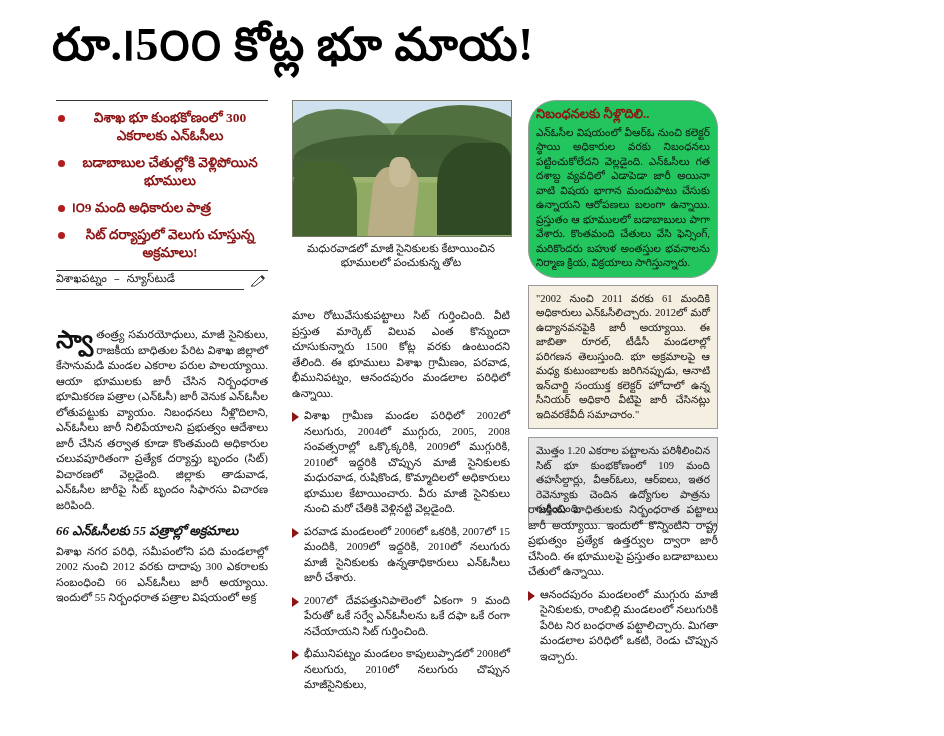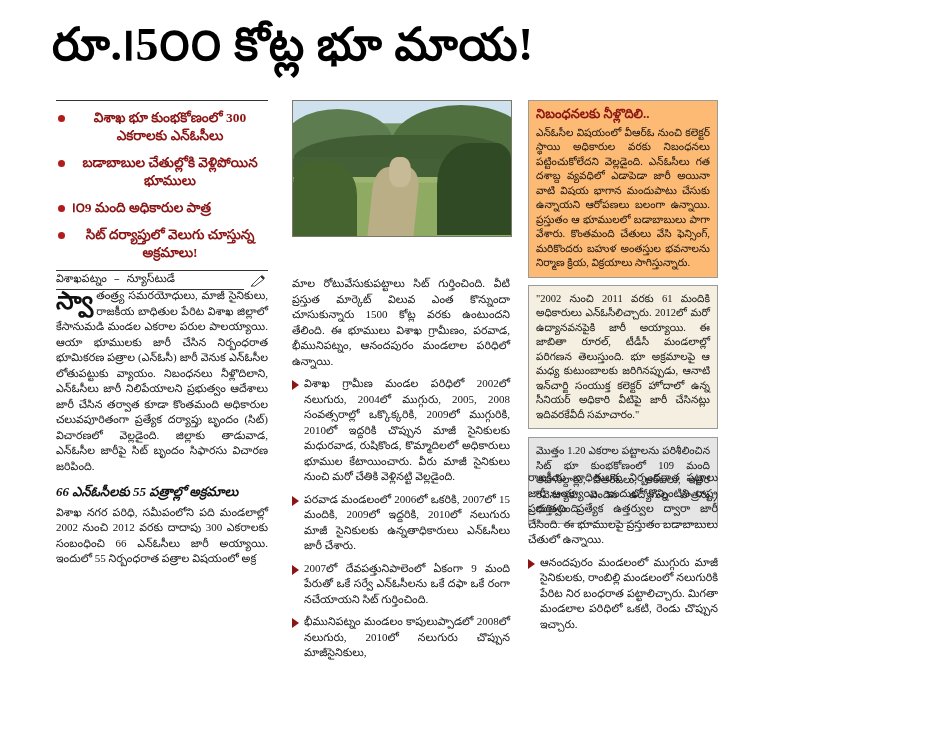--- a/index.html
+++ b/index.html
@@ -155,21 +155,21 @@
   }
   .rbox {
     border: 1px solid #9a9a9a;
     padding: 6px 7px;
     margin-bottom: 7px;
     font-family: "Liberation Serif", serif;
     font-size: 10.5px;
     line-height: 14.5px;
     text-align: justify;
   }
-  .rbox.pink { background: #fdba74; }
+  .rbox.pink { background: #22c55e; border-radius: 28px; }
   .rbox.cream { background: #f4efe0; }
   .rbox.mint { background: #e5e5e5; margin-top: 8px; }
   .rbox-title {
     font-weight: bold;
     color: #8b1414;
     font-size: 13px;
     display: block;
     margin-bottom: 4px;
   }
 
@@ -193,23 +193,24 @@
   .pen-icon { width: 18px; height: 14px; flex: 0 0 auto; }
 
   
   .col {
     position: absolute;
     font-family: "Liberation Serif", serif;
     font-size: 11px;
     line-height: 15.5px;
     text-align: justify;
     color: #111;
+    margin-top: 32px;
   }
   .col p { margin: 0 0 7px 0; }
-  .col-1 { left: 56px; top: 288px; width: 212px; }
+  .col-1 { left: 56px; top: 295px; width: 212px; }
   .col-2 { left: 292px; top: 276px; width: 218px; }
   .col-3 { left: 528px; top: 470px; width: 190px; }
 
   .dropcap {
     float: left;
     font-size: 25px;
     line-height: 22px;
     font-weight: bold;
     padding: 2px 3px 0 0;
   }
@@ -266,20 +267,21 @@
   <div class="photo-wrap">
     <div class="photo">
       <div class="hill-left"></div>
       <div class="hill-right"></div>
       <div class="treeline"></div>
       <div class="bush-r"></div>
       <div class="bush-l"></div>
       <div class="path"></div>
       <div class="path2"></div>
     </div>
+    <div class="photo-caption">మధురవాడలో మాజీ సైనికులకు కేటాయించిన భూములలో పంచుకున్న తోట</div>
   </div>
 
   <div class="right-col">
     <div class="rbox pink">
       <span class="rbox-title">నిబంధనలకు నీళ్లొదిలి..</span>
       <span>ఎన్‌ఓసీల విషయంలో వీఆర్‌ఓ నుంచి కలెక్టర్ స్థాయి అధికారుల వరకు నిబంధనలు పట్టించుకోలేదని వెల్లడైంది. ఎన్‌ఓసీలు గత దశాబ్ద వ్యవధిలో ఎడాపెడా జారీ అయినా వాటి విషయ భాగాన మందుపాటు చేసుకు ఉన్నాయని ఆరోపణలు బలంగా ఉన్నాయి. ప్రస్తుతం ఆ భూములలో బడాబాబులు పాగా వేశారు. కొంతమంది చేతులు వేసి ఫెన్సింగ్, మరికొందరు బహుళ అంతస్తుల భవనాలను నిర్మాణ క్రియ, విక్రయాలు సాగిస్తున్నారు.</span>
     </div>
     <div class="rbox cream">
       <span>"2002 నుంచి 2011 వరకు 61 మందికి అధికారులు ఎన్‌ఓసీలిచ్చారు. 2012లో మరో ఉద్యానవనపైకి జారీ అయ్యాయి. ఈ జాబితా రూరల్, టీడీసీ మండలాల్లో పరిగణన తెలుస్తుంది. భూ అక్రమాలపై ఆ మధ్య కుటుంబాలకు జరిగినప్పుడు, ఆనాటి ఇన్‌చార్జి సంయుక్త కలెక్టర్ హోదాలో ఉన్న సీనియర్ అధికారి వీటిపై జారీ చేసినట్లు ఇదివరకేవీదీ సమాచారం."</span>
     </div>

